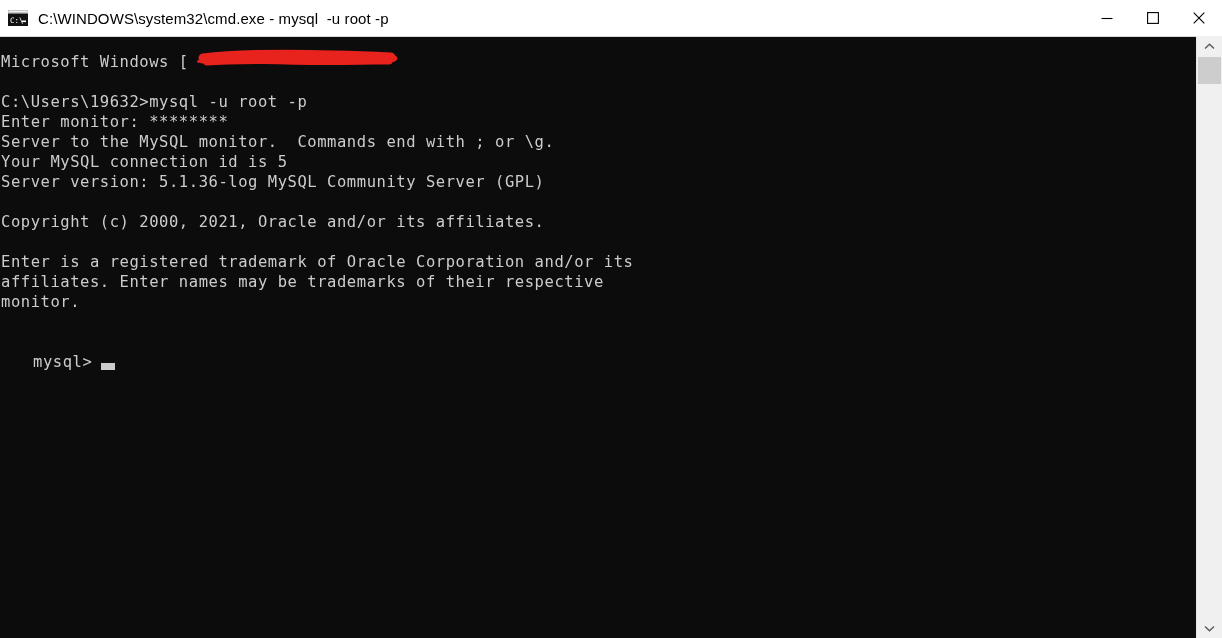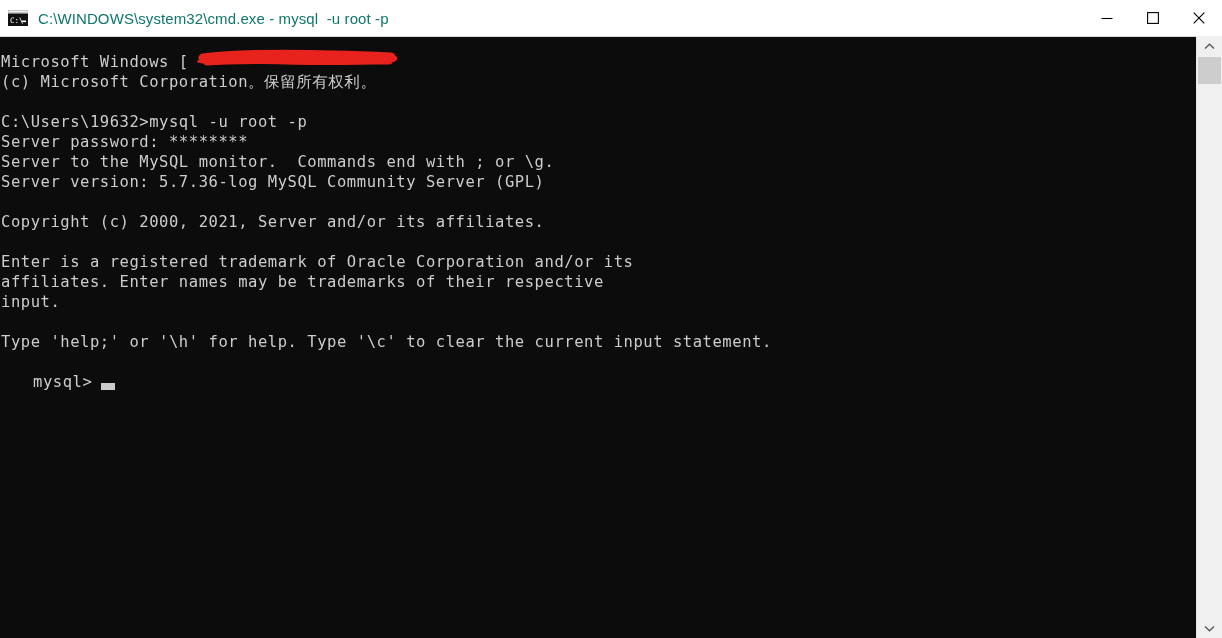--- a/index.html
+++ b/index.html
@@ -36,21 +36,21 @@
     width: 22px;
     height: 18px;
     margin-left: 7px;
     margin-right: 9px;
     flex: 0 0 auto;
     position: relative;
   }
   .title-text {
     font-family: "Liberation Sans", sans-serif;
     font-size: 15px;
-    color: #0f766e;
+    color: #000000;
     white-space: pre;
     letter-spacing: 0.1px;
     flex: 1 1 auto;
     overflow: hidden;
   }
   .win-controls {
     display: flex;
     align-items: stretch;
     height: 36px;
     flex: 0 0 auto;
@@ -196,34 +196,33 @@
 
     <div class="line-wrap">
       <div class="term-line">Microsoft Windows [</div>
       <svg class="redaction" viewBox="0 0 209 20" preserveAspectRatio="none">
         <path d="M6 11 C 30 2, 70 2, 105 4 C 140 6, 180 3, 203 7 C 206 9, 204 13, 196 14 C 160 17, 110 16, 70 15 C 40 14, 14 16, 7 14 C 3 13, 3 12, 6 11 Z" fill="#e8221c"></path>
         <path d="M10 9 C 50 4, 110 4, 198 8" stroke="#e8221c" stroke-width="9" fill="none" stroke-linecap="round"></path>
         <path d="M14 13 C 60 10, 130 12, 196 12" stroke="#e8221c" stroke-width="7" fill="none" stroke-linecap="round"></path>
       </svg>
     </div>
 
-    <div class="term-line">(c) Microsoft Corporation。保留所有权利。</div>
     <div class="term-line blank"></div>
     <div class="term-line">C:\Users\19632&gt;mysql -u root -p</div>
-    <div class="term-line">Server password: ********</div>
+    <div class="term-line">Enter monitor: ********</div>
     <div class="term-line">Server to the MySQL monitor.  Commands end with ; or \g.</div>
-    <div class="term-line">Server version: 5.7.36-log MySQL Community Server (GPL)</div>
-    <div class="term-line blank"></div>
-    <div class="term-line">Copyright (c) 2000, 2021, Server and/or its affiliates.</div>
+    <div class="term-line">Your MySQL connection id is 5</div>
+    <div class="term-line">Server version: 5.1.36-log MySQL Community Server (GPL)</div>
+    <div class="term-line blank"></div>
+    <div class="term-line">Copyright (c) 2000, 2021, Oracle and/or its affiliates.</div>
     <div class="term-line blank"></div>
     <div class="term-line">Enter is a registered trademark of Oracle Corporation and/or its</div>
     <div class="term-line">affiliates. Enter names may be trademarks of their respective</div>
-    <div class="term-line">input.</div>
-    <div class="term-line blank"></div>
-    <div class="term-line">Type 'help;' or '\h' for help. Type '\c' to clear the current input statement.</div>
+    <div class="term-line">monitor.</div>
+    <div class="term-line blank"></div>
     <div class="term-line blank"></div>
 
     <div class="line-wrap cursor-line">
       <div class="term-line">mysql&gt;</div>
       <div class="cursor-block"></div>
     </div>
 
   </div>
 
   <div class="scrollbar">

